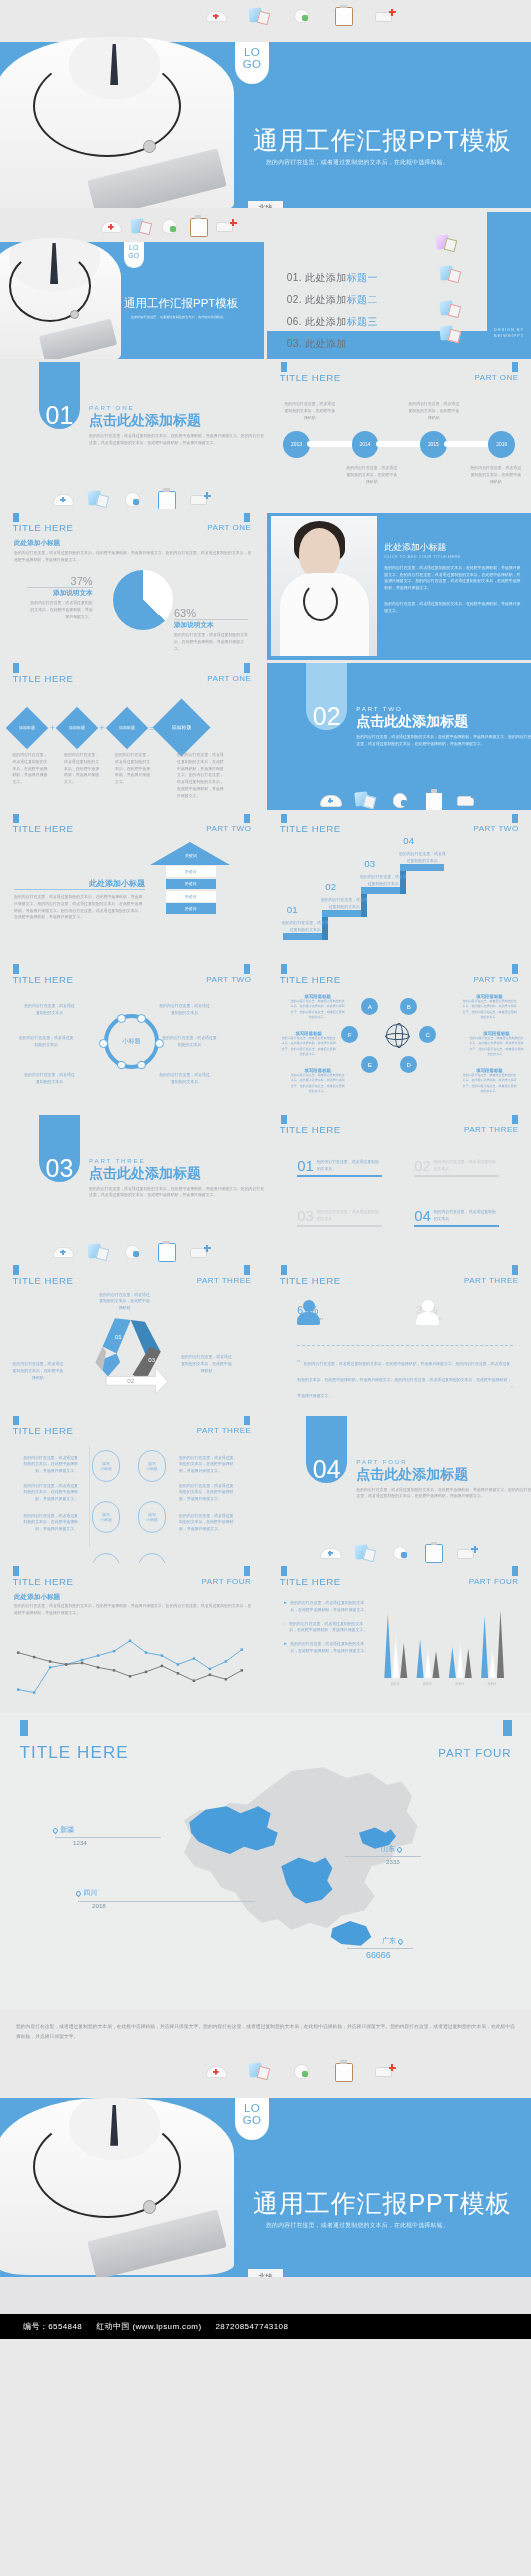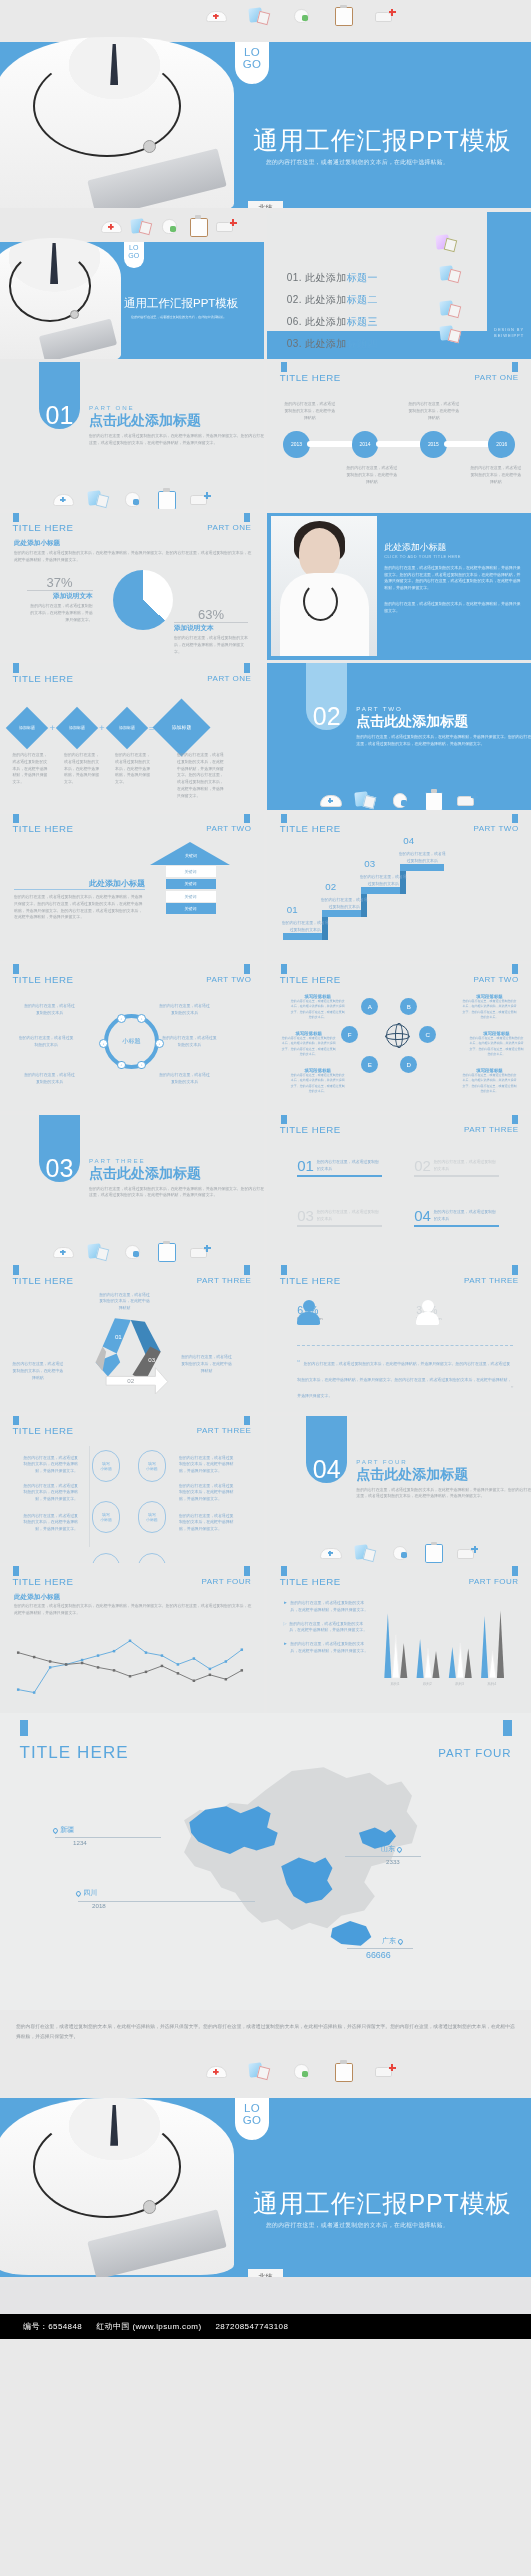--- a/index.html
+++ b/index.html
@@ -96,21 +96,21 @@
 
   
   .tl{position:absolute;left:16px;right:16px;top:69px;height:26.6px;display:flex;align-items:center;justify-content:space-between;}
   .tl .c{width:26.6px;height:26.6px;border-radius:50%;background:#5ba7dd;color:#fff;font-size:4.9px;display:flex;align-items:center;justify-content:center;}
   .tl .lnk{flex:1;height:6.2px;background:#fff;border-radius:3.5px;margin:0 -2.7px;}
   .tl-note{position:absolute;width:53px;text-align:center;}
 
   
   .pie{position:absolute;left:113px;top:57px;width:60px;height:60px;border-radius:50%;
       background:conic-gradient(from 0deg,#fff 0 37%, #5ba7dd 37% 100%);}
-  .pct{font-size:13px;color:#9aa0a6;text-align:center;}
+  .pct{font-size:11px;color:#9aa0a6;}
   .pct-ln{height:0.9px;background:#c7cbcf;}
 
   
   .photo{position:absolute;left:3.5px;top:3.5px;width:106px;height:140px;background:linear-gradient(#f4f6f7,#dfe4e8);}
   .photo .head{position:absolute;left:28px;top:12.4px;width:41px;height:50px;border-radius:50% 50% 44% 44%;background:#e8d2c2;}
   .photo .hair{position:absolute;left:23px;top:5.3px;width:51px;height:41px;border-radius:50% 50% 30% 30%;background:#2a2320;}
   .photo .coat{position:absolute;left:8.9px;top:57px;width:89px;height:83px;background:#fbfbfb;border-radius:34px 34px 0 0;}
   .photo .st{position:absolute;left:32px;top:66px;width:35px;height:39px;border:2.2px solid #2f2f2f;border-top-color:transparent;border-radius:50%;}
 
   

